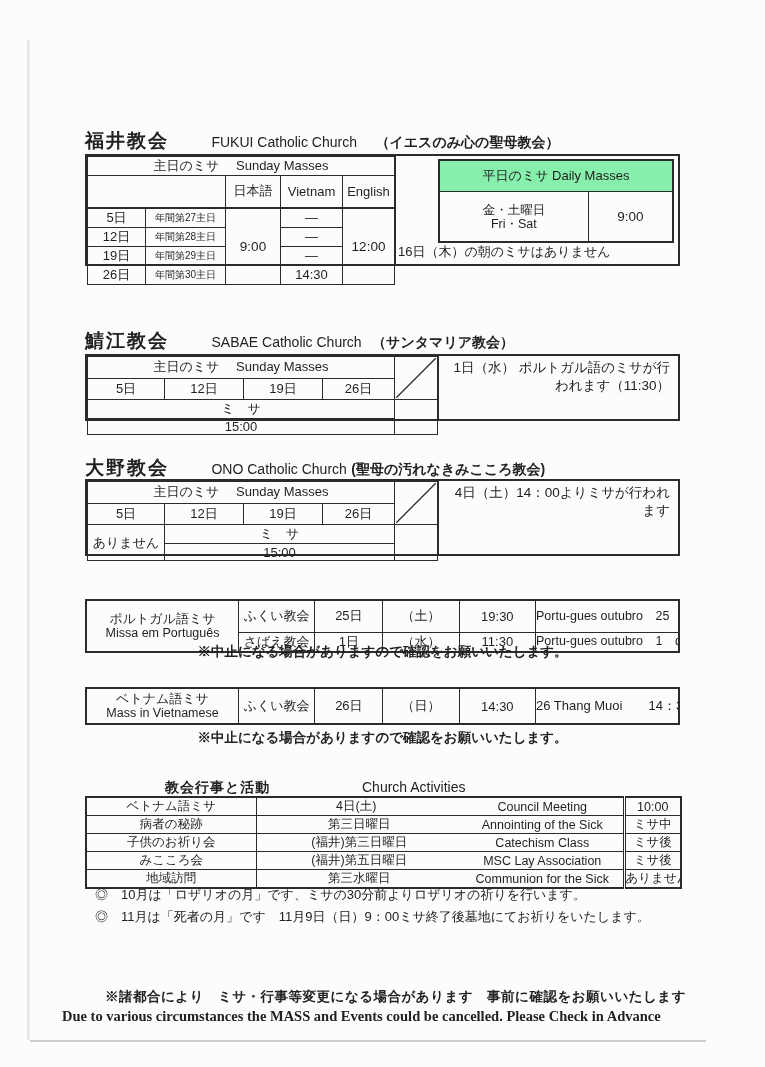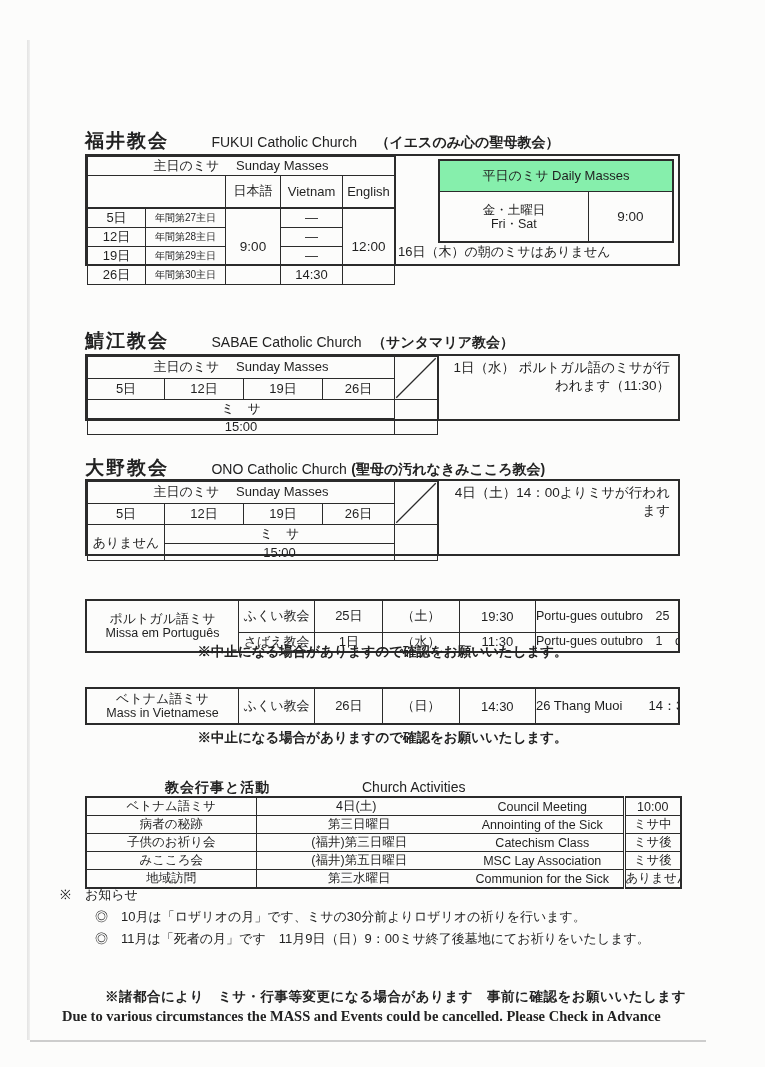--- a/index.html
+++ b/index.html
@@ -348,22 +348,19 @@
     <tr>
       <td>地域訪問</td>
       <td class="nob-r cell-left">第三水曜日</td>
       <td class="nob-l cell-left">Communion for the Sick</td>
       <td class="dbl-left">ありません</td>
     </tr>
   </tbody>
     </table>
 
   <div class="abs notices" style="left:60px; top:884px;">
-    <div class="head-line">
-      <span class="mk">※</span><span>お知らせ</span>
-    </div>
     <div class="item">◎　10月は「ロザリオの月」です、ミサの30分前よりロザリオの祈りを行います。</div>
     <div class="item">◎　11月は「死者の月」です　11月9日（日）9：00ミサ終了後墓地にてお祈りをいたします。</div>
   </div>
 
   <div class="abs footer-jp" style="left:105px; top:988px;">※諸都合により　ミサ・行事等変更になる場合があります　事前に確認をお願いいたします</div>
   <div class="abs footer-en" style="left:62px; top:1008px;">Due to various circumstances the MASS and Events could be cancelled. Please Check in Advance</div>
 </div>
 
 </body></html>

